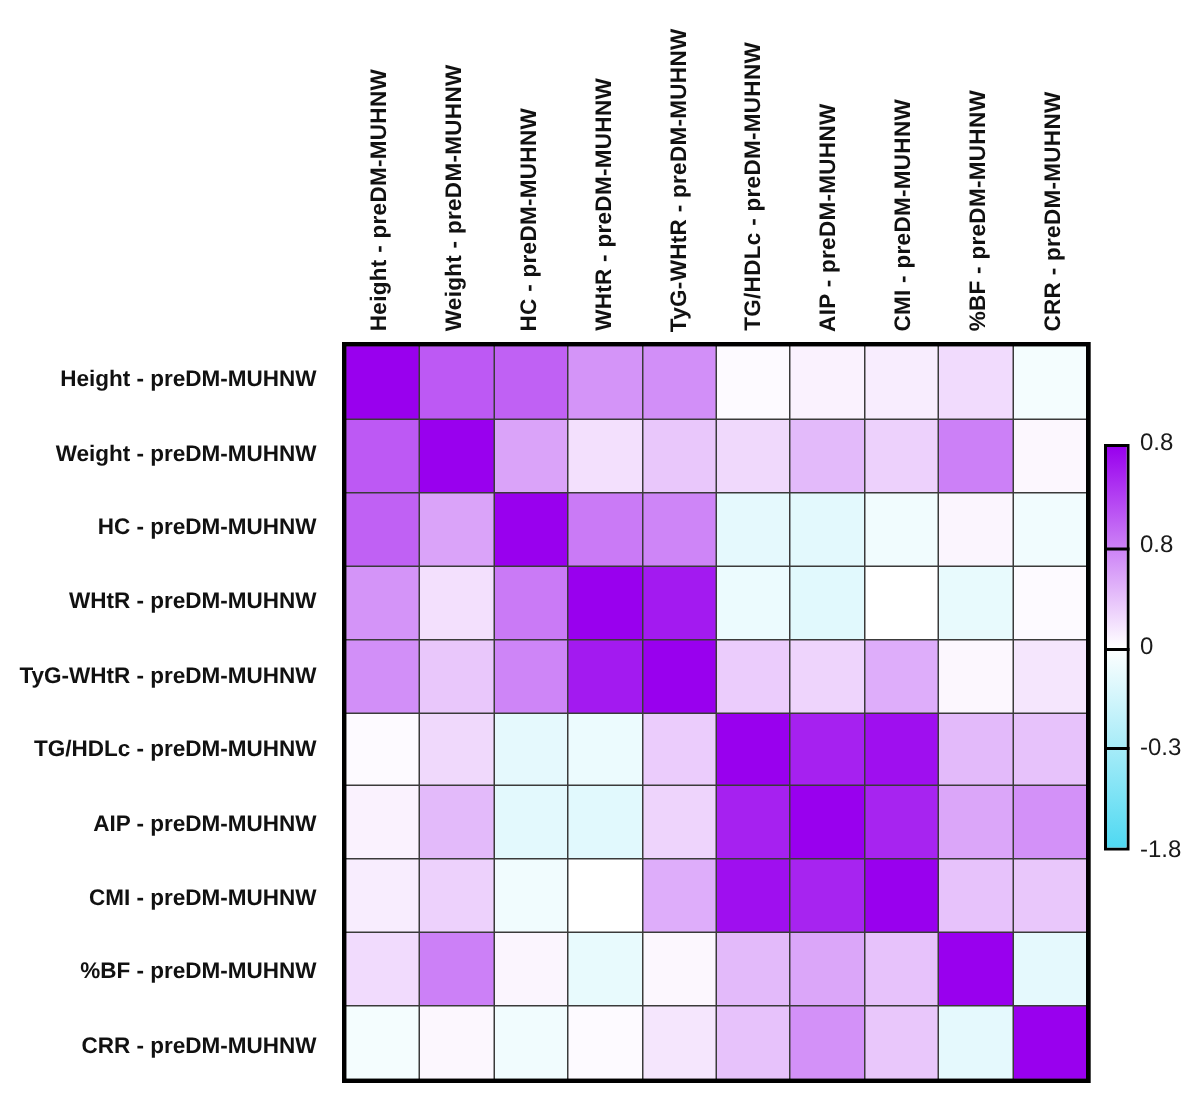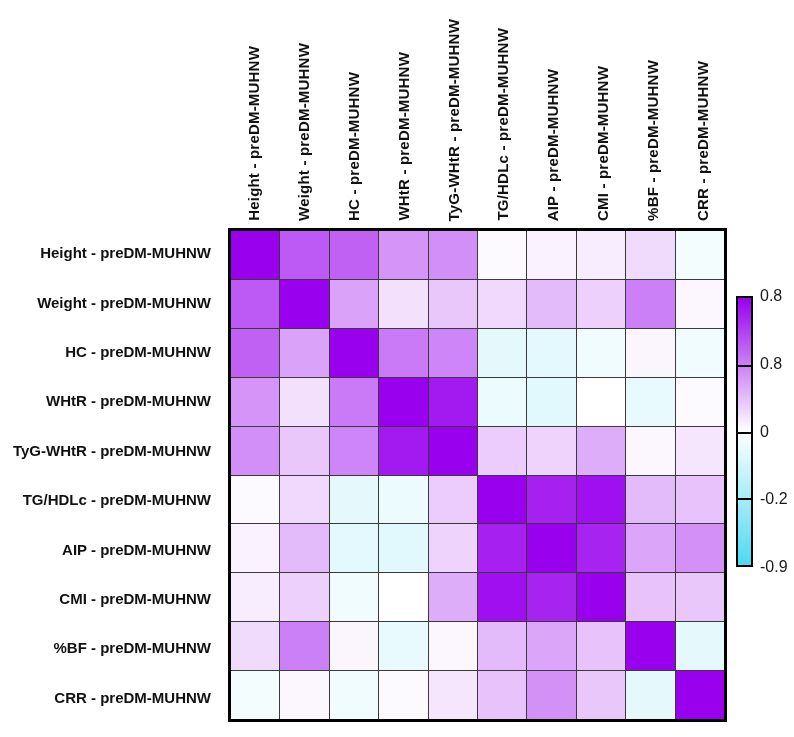--- a/index.html
+++ b/index.html
@@ -251,17 +251,17 @@
   <div class="colorbar">
     <div class="cb-gradient" style="background: linear-gradient(rgb(153, 0, 238) 0%, rgb(204, 128, 246) 25%, rgb(255, 255, 255) 50%, rgb(167, 236, 248) 75%, rgb(79, 217, 242) 100%);"></div>
     <div class="cb-tick" style="top:25%"></div>
     <div class="cb-tick" style="top:50%"></div>
     <div class="cb-tick" style="top:75%"></div>
   </div>
   <div class="cb-labels">
       <div class="cb-label" style="top: 0%;">0.8</div>
       <div class="cb-label" style="top: 25%;">0.8</div>
       <div class="cb-label" style="top: 50%;">0</div>
-      <div class="cb-label" style="top: 75%;">-0.2</div>
-      <div class="cb-label" style="top: 100%;">-0.9</div>
+      <div class="cb-label" style="top: 75%;">-0.3</div>
+      <div class="cb-label" style="top: 100%;">-1.8</div>
     </div>
 
 </div>
 
 </body></html>

